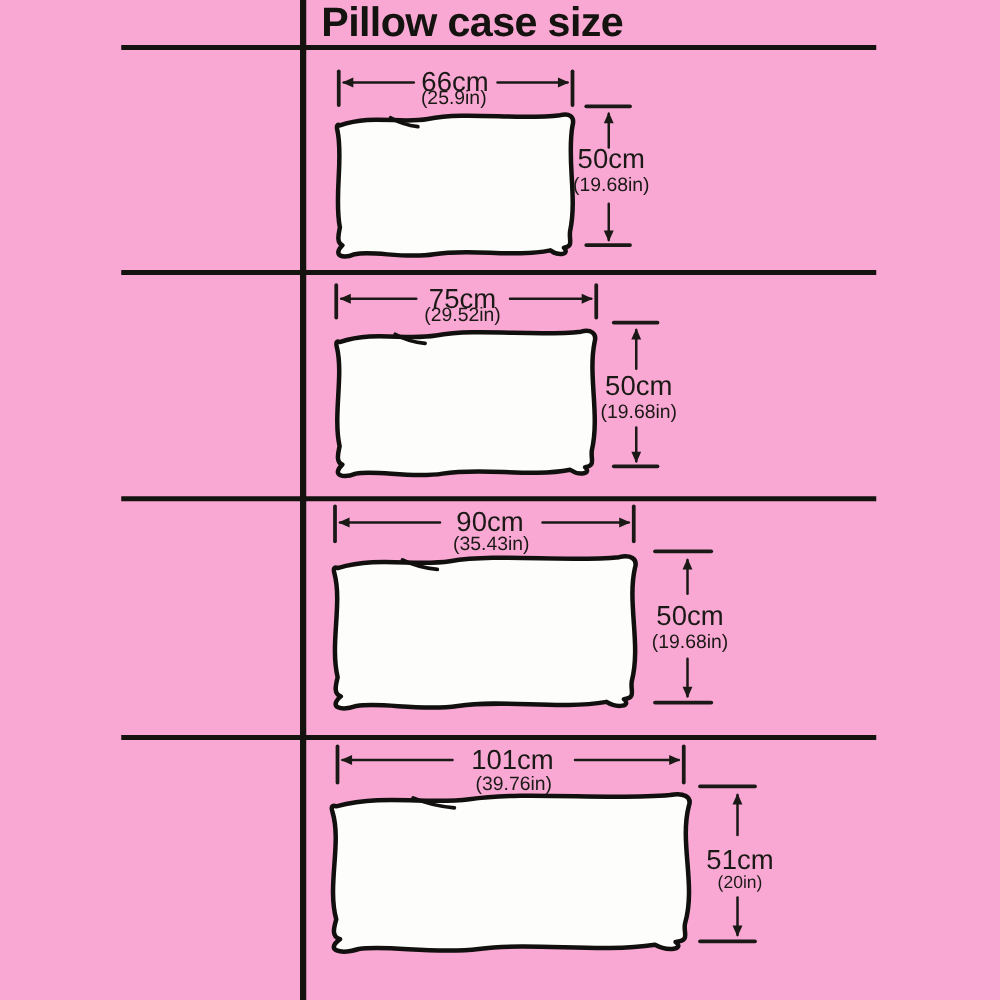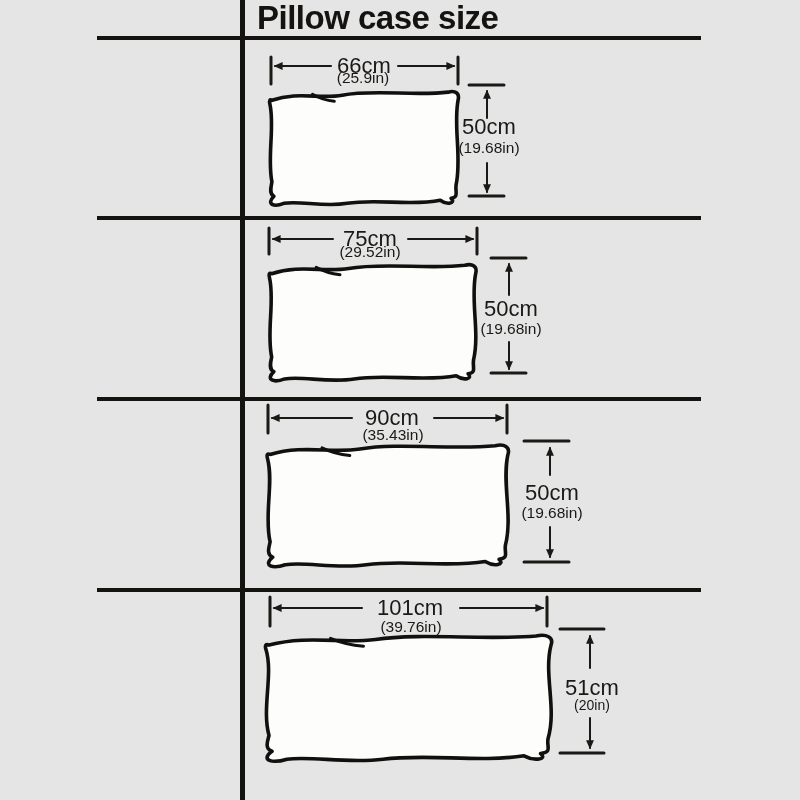--- a/index.html
+++ b/index.html
@@ -1,18 +1,18 @@
 <!DOCTYPE html>
 <html><head>
 <meta charset="utf-8">
 <style>
   html,body{margin:0;padding:0;background:#ffffff;}
   .stage{
     position:relative;width:800px;height:800px;
-    background:#e5e5e5;
+    background:#f9a8d4;
     font-family:"Liberation Sans",sans-serif;
     overflow:hidden;
   }
   svg{display:block}
   .grid-line{fill:#151310}
   .title{font-family:"Liberation Sans",sans-serif;font-weight:700;font-size:33px;fill:#151310;letter-spacing:-0.5px}
   .dim-cm{font-family:"Liberation Sans",sans-serif;font-size:22px;fill:#1b1916;text-anchor:middle}
   .dim-in{font-family:"Liberation Sans",sans-serif;font-size:15.5px;fill:#1b1916;text-anchor:middle}
   .dim-in-sm{font-size:14px}
   .dim-line{stroke:#1b1916;stroke-width:2;stroke-linecap:round;fill:none}

